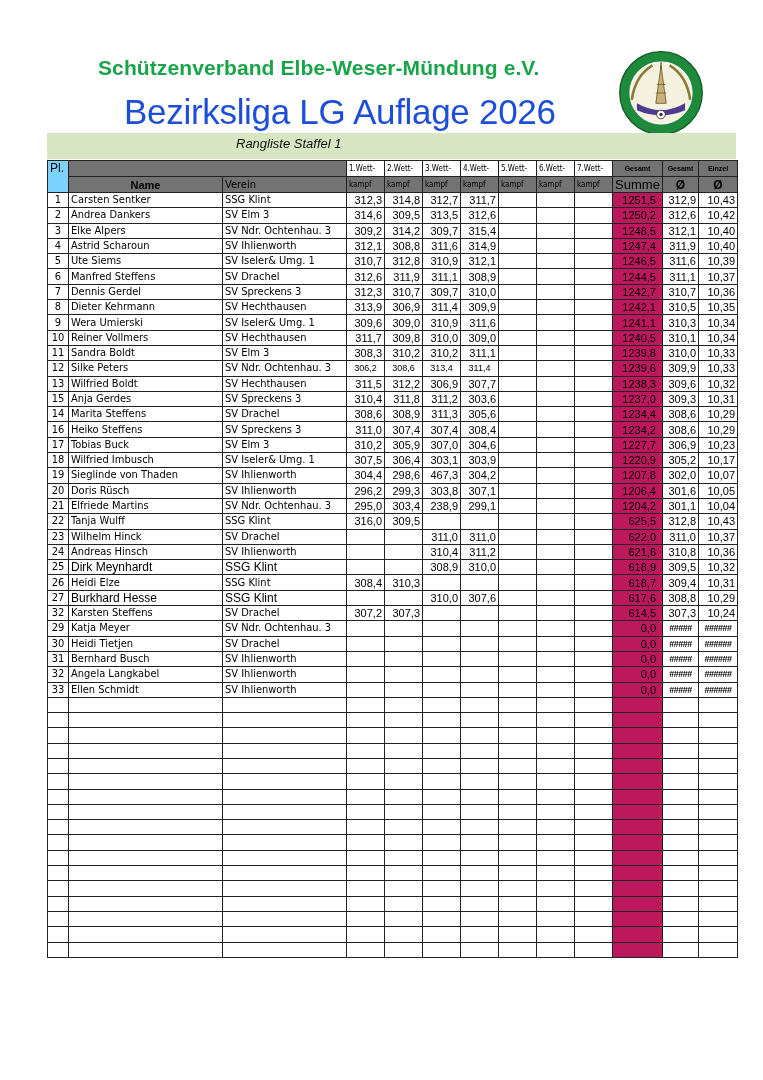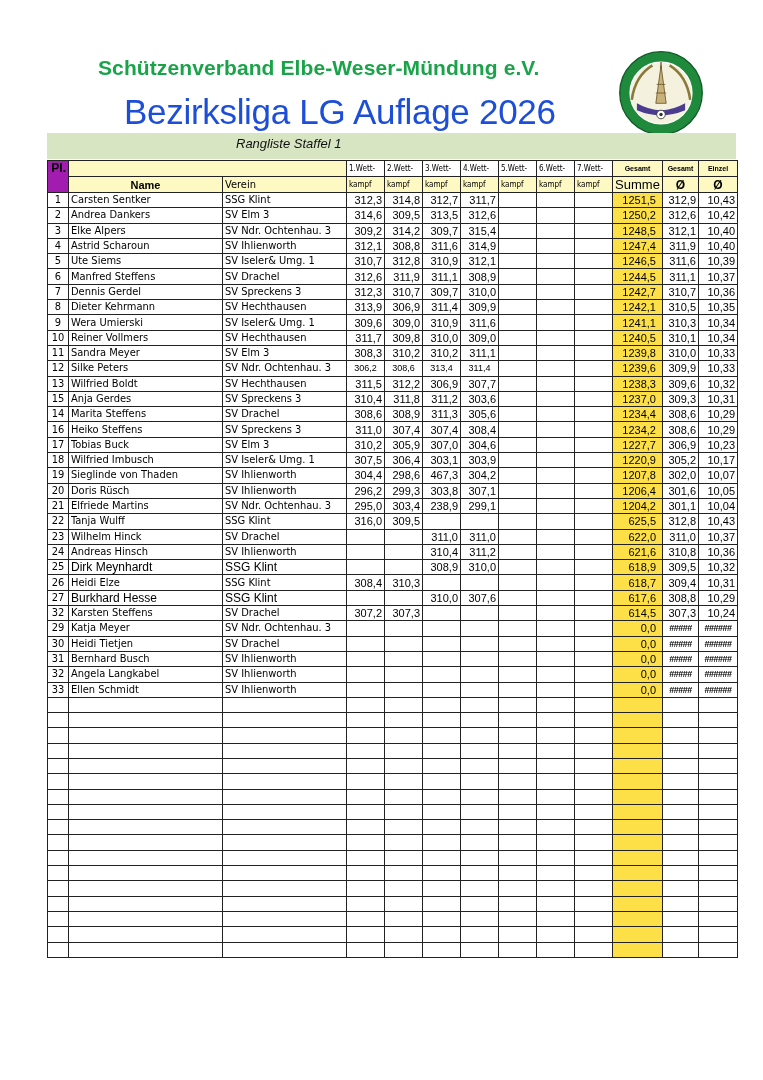--- a/index.html
+++ b/index.html
@@ -8,25 +8,25 @@
   .main-title { position:absolute; left:124px; top:92px; font-size:35px; color:#1d4ed8; white-space:nowrap; letter-spacing:-0.3px; }
   .logo { position:absolute; left:617px; top:50px; width:88px; height:86px; }
   .subtitle-band { position:absolute; left:47px; top:133px; width:689px; height:26px; background:#d8e5c3; }
   .subtitle { position:absolute; left:236px; top:136px; font-size:13px; font-style:italic; color:#111; white-space:nowrap; }
   table.rank { position:absolute; left:47px; top:160px; width:690px; border-collapse:collapse; table-layout:fixed; }
   table.rank td { border:1.5px solid #222; padding:0 2px; height:14.3px; line-height:14px; font-size:11px; overflow:hidden; white-space:nowrap; font-family:"DejaVu Sans Condensed","DejaVu Sans", sans-serif; }
   table.rank tr.hdr1 td, table.rank tr.hdr2 td { height:15px; }
   .c-pl { text-align:center; }
   .c-name { text-align:left; }
   .c-num { text-align:right; font-family:"Liberation Sans", sans-serif !important; }
-  .c-sum { background:#fde047; text-align:right; font-family:"Liberation Sans", sans-serif !important; padding-right:6px !important; }
-  .hdr-grey { background:#fef9c3; }
+  .c-sum { background:#be185d; text-align:right; font-family:"Liberation Sans", sans-serif !important; padding-right:6px !important; }
+  .hdr-grey { background:#737373; }
   .hdr-small { font-size:8px !important; text-align:left; }
   .hdr-tiny-bold { font-size:7px !important; font-weight:bold; text-align:center; font-family:"Liberation Sans", sans-serif !important; }
-  .hdr-pl { font-family:"Liberation Sans", sans-serif !important; font-size:12px !important; text-align:right; background:#a21caf; vertical-align:top;font-weight:bold; }
+  .hdr-pl { font-family:"Liberation Sans", sans-serif !important; font-size:12px !important; text-align:left; background:#7dd3fc; vertical-align:top; }
   .hdr-name { font-weight:bold; text-align:center; font-family:"Liberation Sans", sans-serif !important; font-size:11px !important; }
   .hdr-verein { font-weight:normal; text-align:left; font-size:11px !important; }
   .hdr-summe { font-size:13px !important; text-align:center; font-family:"Liberation Sans", sans-serif !important; }
   .hdr-avg { font-weight:bold; text-align:center; font-family:"Liberation Sans", sans-serif !important; font-size:12px !important; }
   .alt-font { font-family:"Liberation Sans", sans-serif !important; font-size:12px !important;margin-top:40px; }
   .small-num { font-size:9px !important; text-align:center; }
   .hash { font-size:9px !important; font-weight:bold; letter-spacing:-0.5px; text-align:center; font-family:"Liberation Sans", sans-serif !important; }
 </style>
 </head>
 <body>
@@ -241,21 +241,21 @@
         <td class="c-num">309,0</td>
         <td class="c-num"></td>
         <td class="c-num"></td>
         <td class="c-num"></td>
         <td class="c-sum">1240,5</td>
         <td class="c-num">310,1</td>
         <td class="c-num">10,34</td>
       </tr>
       <tr>
         <td class="c-pl">11</td>
-        <td class="c-name">Sandra Meyer</td>
+        <td class="c-name">Sandra Boldt</td>
         <td class="c-name">SV Elm 3</td>
         <td class="c-num">308,3</td>
         <td class="c-num">310,2</td>
         <td class="c-num">310,2</td>
         <td class="c-num">311,1</td>
         <td class="c-num"></td>
         <td class="c-num"></td>
         <td class="c-num"></td>
         <td class="c-sum">1239,8</td>
         <td class="c-num">310,0</td>

